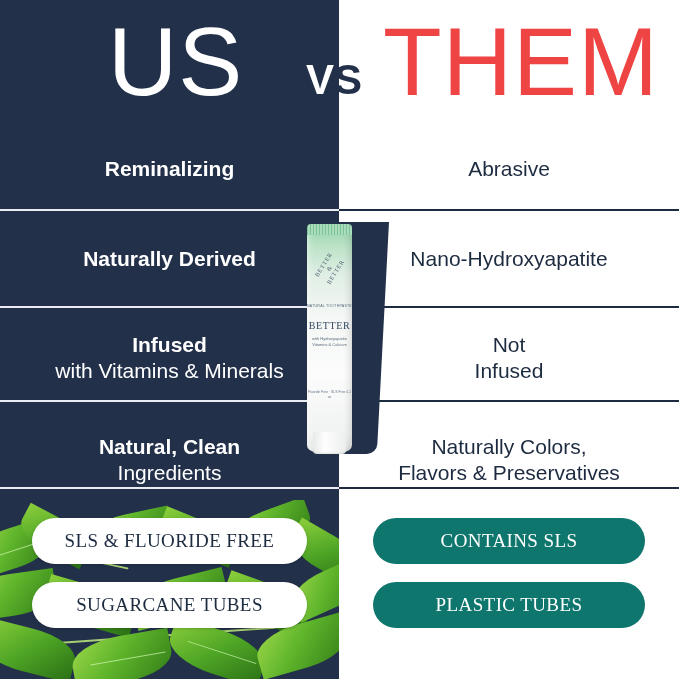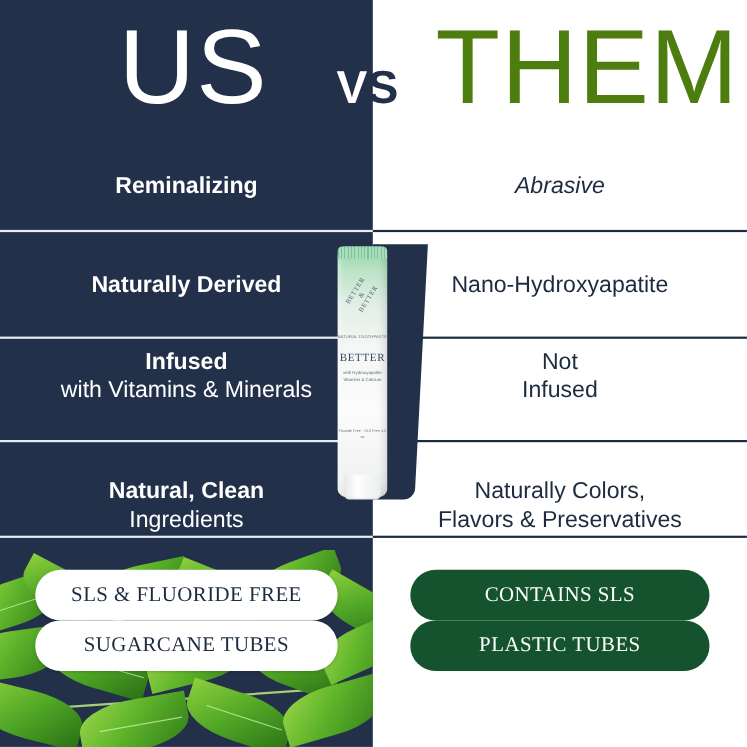--- a/index.html
+++ b/index.html
@@ -87,25 +87,24 @@
     letter-spacing: 1px;
     font-weight: 400;
     font-family: "Liberation Sans", sans-serif;
   }
   .them-word {
     position: absolute;
     left: 383px;
     top: 12px;
     font-size: 96px;
     line-height: 100px;
-    color: #4d7c0f;
+    color: #ef4444;
     letter-spacing: 1px;
     font-weight: 400;
     font-family: "Liberation Sans", sans-serif;
-    margin-left: 13px;
   }
   
   .vs-wrap {
     position: absolute;
     left: 306px;
     top: 58px;
     height: 44px;
     font-size: 42px;
     line-height: 44px;
     font-weight: 700;
@@ -292,20 +291,21 @@
 
   
   .badges-left, .badges-right {
     position: absolute;
     top: 500px;
     height: 179px;
     display: flex;
     flex-direction: column;
     align-items: center;
     justify-content: flex-start;
+    gap: 18px;
     padding-top: 18px;
     box-sizing: border-box;
   }
   .badges-left { left: 0; width: 339px; }
   .badges-right { left: 339px; width: 340px; }
 
   .pill {
     box-sizing: border-box;
     display: flex;
     align-items: center;
@@ -318,21 +318,21 @@
   .pill-white {
     width: 275px;
     height: 46px;
     background: #ffffff;
     color: #1d2b40;
     box-shadow: 0 1px 3px rgba(0,0,0,.18);
   }
   .pill-gray {
     width: 272px;
     height: 46px;
-    background: #14532d;
+    background: #0f766e;
     color: #ffffff;
   }
 </style>
 </head>
 <body>
 
 <div id="stage">
 
   <div class="half-left"></div>
   <div class="half-right"></div>
@@ -342,21 +342,21 @@
     <div class="vs-wrap">
       <span class="vs-v">V</span><span class="vs-s">S</span>
     </div>
     <div class="them-word">THEM</div>
   </div>
 
   <div class="row" style="top:128px;height:82px;">
     <div class="cell cell-left" style="height:82px;">
       <div class="line-strong">Reminalizing</div>
     </div>
-    <div class="cell cell-right" style="height:82px;font-style:italic;">
+    <div class="cell cell-right" style="height:82px;">
       <div class="line-strong">Abrasive</div>
     </div>
   </div>
   <div class="sep" style="top:209px;">
     <div class="sep-l"></div>
       <div class="sep-r"></div>
   </div>
 
   <div class="row" style="top:211px;height:95px;">
     <div class="cell cell-left" style="height:95px;">
@@ -364,21 +364,21 @@
     </div>
     <div class="cell cell-right" style="height:95px;">
       <div class="line-soft">Nano-Hydroxyapatite</div>
     </div>
   </div>
   <div class="sep" style="top:306px;">
     <div class="sep-l"></div>
       <div class="sep-r"></div>
   </div>
 
-  <div class="row" style="top:296px;height:92px;">
+  <div class="row" style="top:312px;height:92px;">
     <div class="cell cell-left" style="height:92px;">
       <div class="line-strong">Infused</div>
       <div class="line-soft">with Vitamins &amp; Minerals</div>
     </div>
     <div class="cell cell-right" style="height:92px;">
       <div class="line-strong">Not</div>
       <div class="line-soft">Infused</div>
     </div>
   </div>
   <div class="sep" style="top:400px;">

